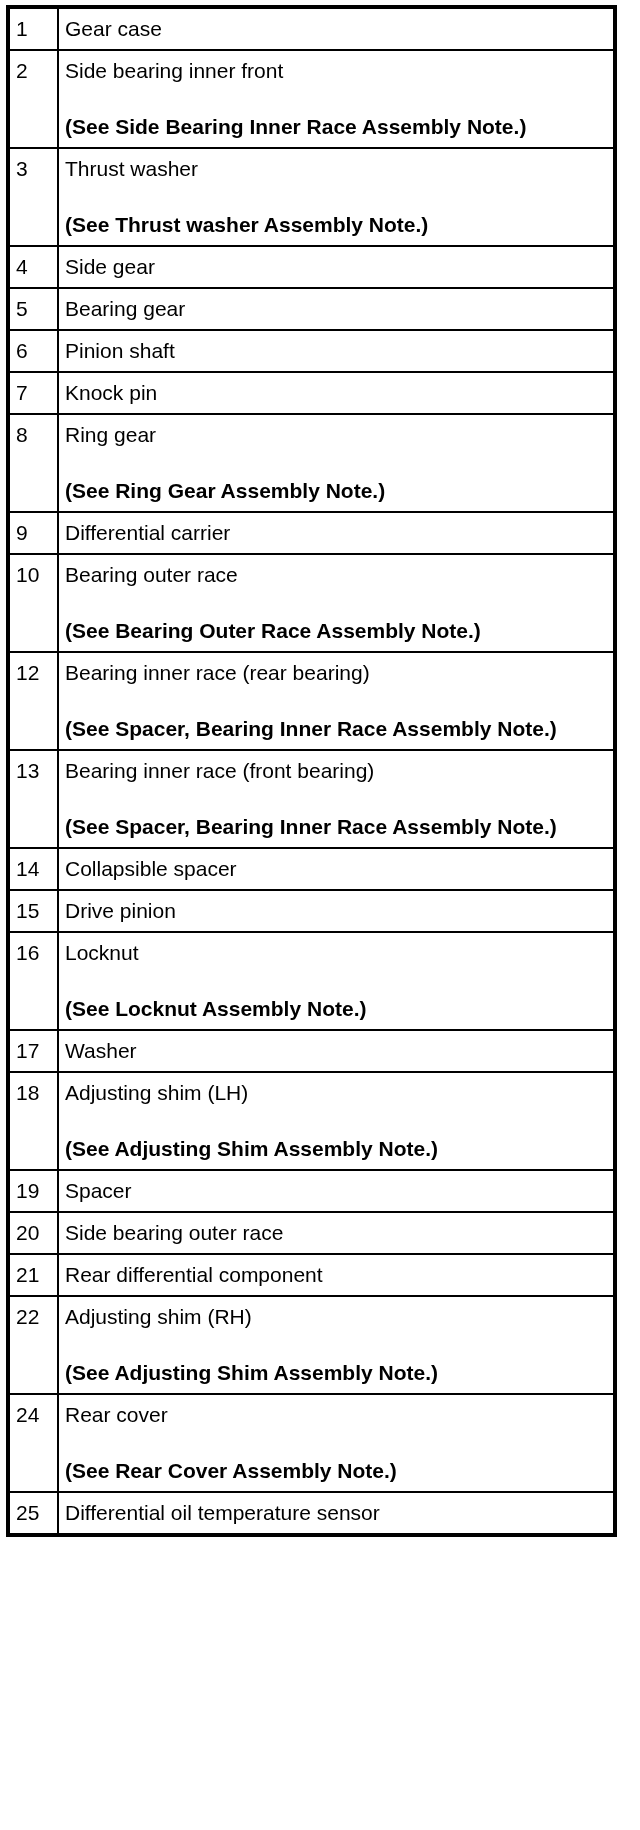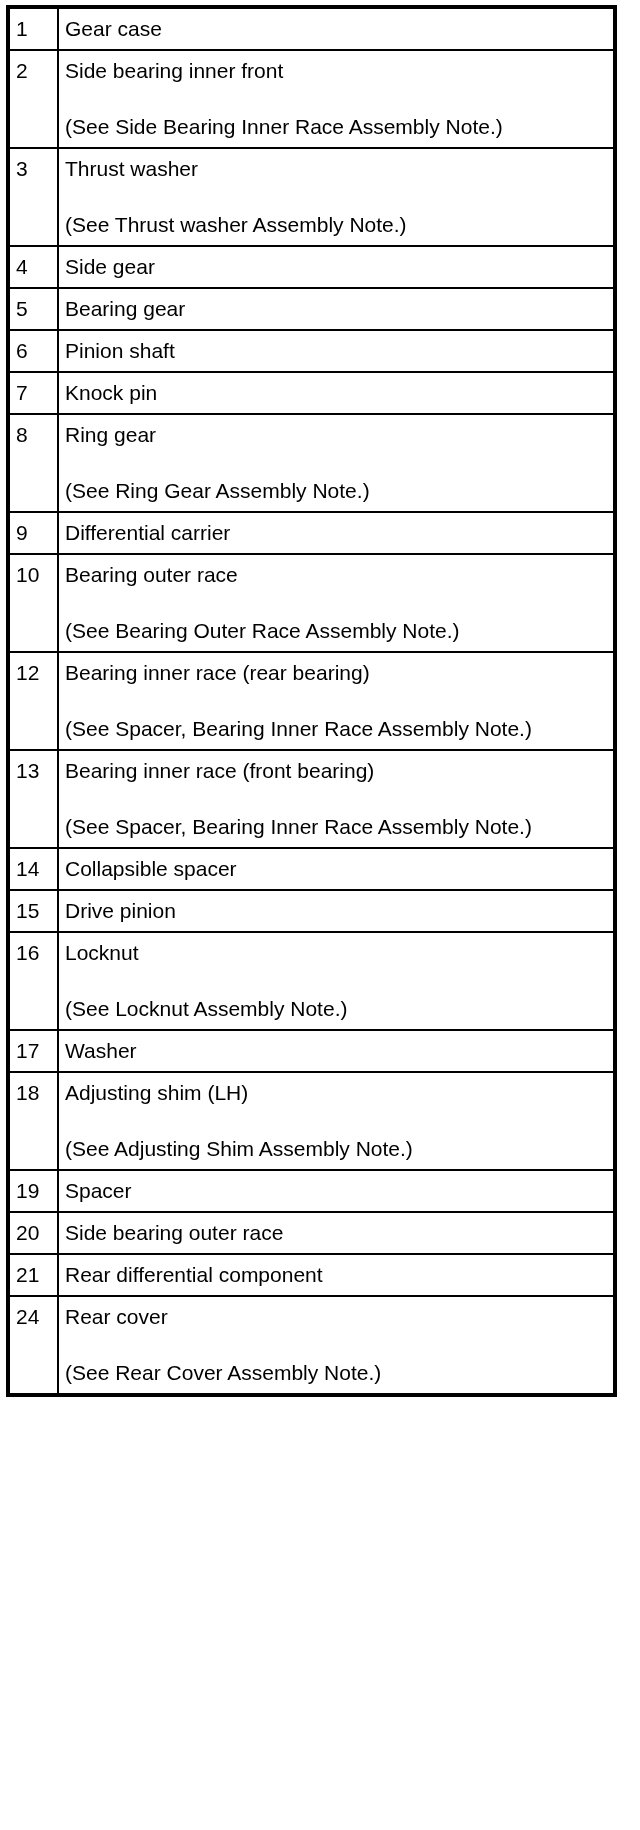--- a/index.html
+++ b/index.html
@@ -31,20 +31,21 @@
     line-height: 28px;
     letter-spacing: 0px;
     overflow: hidden;
     white-space: nowrap;
   }
   td.num-cell {
     width: 36px;
   }
   .part-note {
     margin-top: 28px;
+    font-weight: bold;
   }
 </style>
 </head>
 <body>
 
 <table class="parts-table">
   <tbody>
       <tr>
         <td class="num-cell"><span>1</span></td>
         <td>
@@ -167,20 +168,33 @@
           <div class="part-name">Side bearing outer race</div>
         </td>
       </tr>
       <tr>
         <td class="num-cell"><span>21</span></td>
         <td>
           <div class="part-name">Rear differential component</div>
         </td>
       </tr>
       <tr>
+        <td class="num-cell"><span>22</span></td>
+        <td>
+          <div class="part-name">Adjusting shim (RH)</div>
+          <div class="part-note">(See Adjusting Shim Assembly Note.)</div>
+        </td>
+      </tr>
+      <tr>
         <td class="num-cell"><span>24</span></td>
         <td>
           <div class="part-name">Rear cover</div>
           <div class="part-note">(See Rear Cover Assembly Note.)</div>
+        </td>
+      </tr>
+      <tr>
+        <td class="num-cell"><span>25</span></td>
+        <td>
+          <div class="part-name">Differential oil temperature sensor</div>
         </td>
       </tr>
     </tbody>
 </table>
 
 </body></html>

